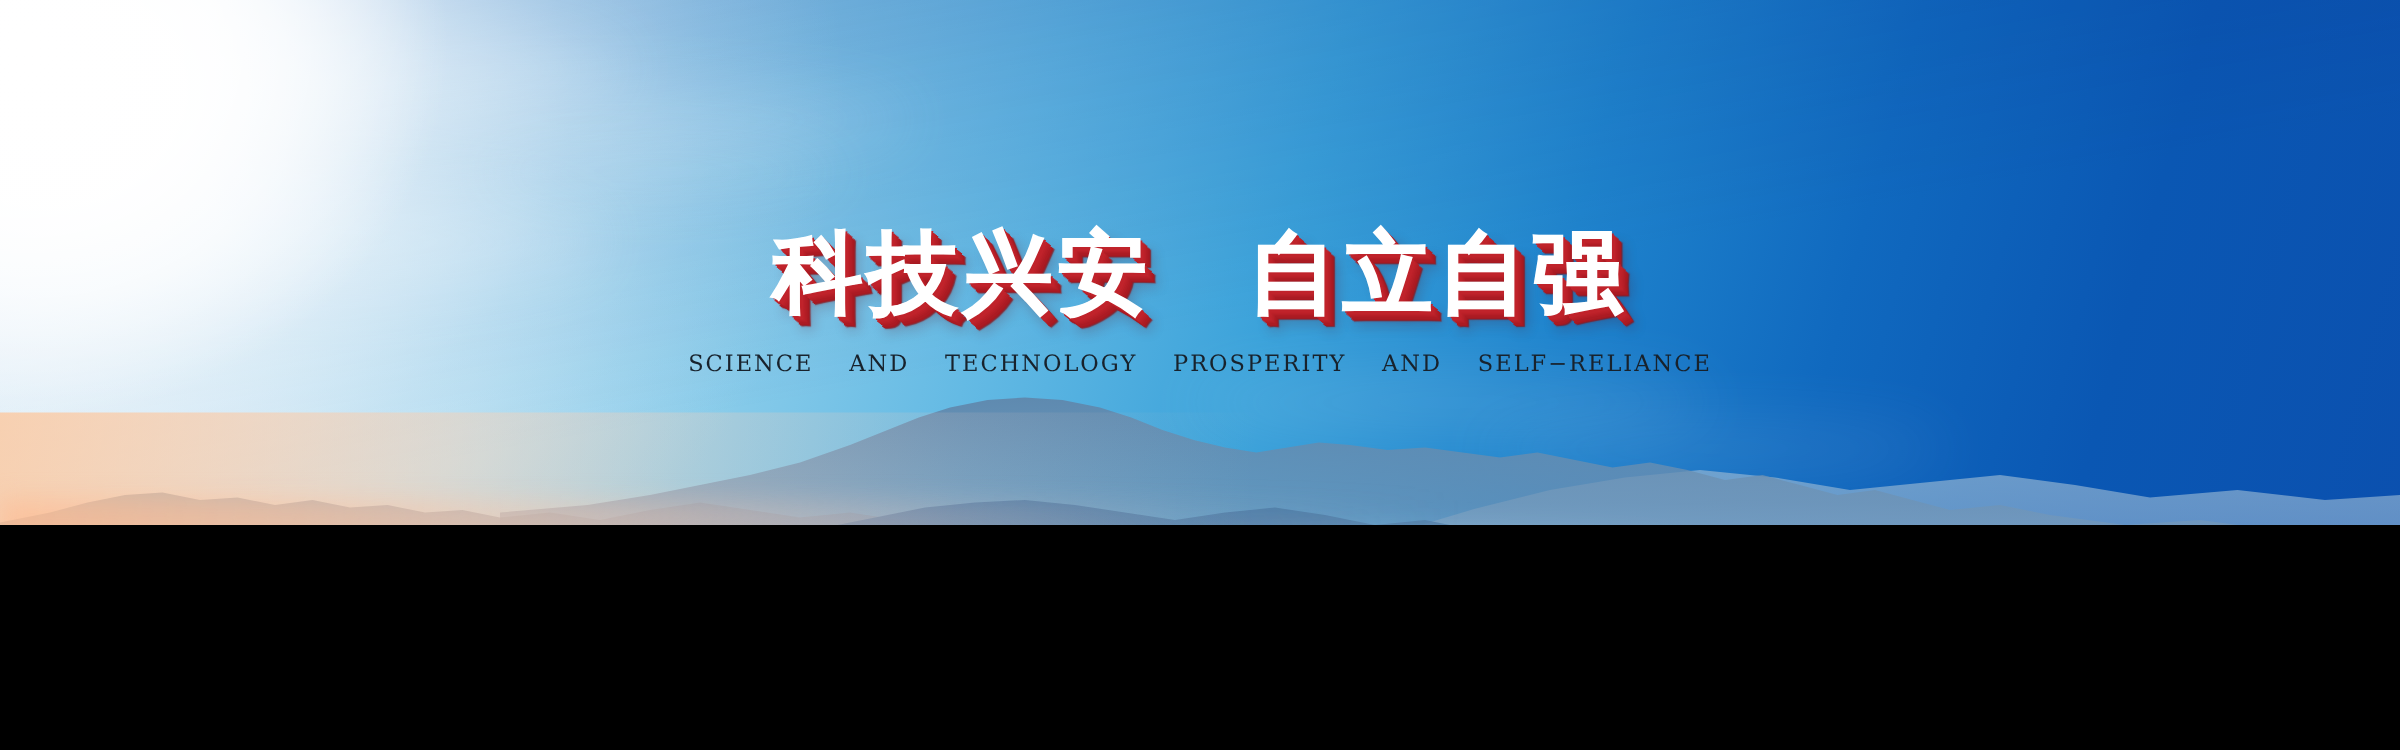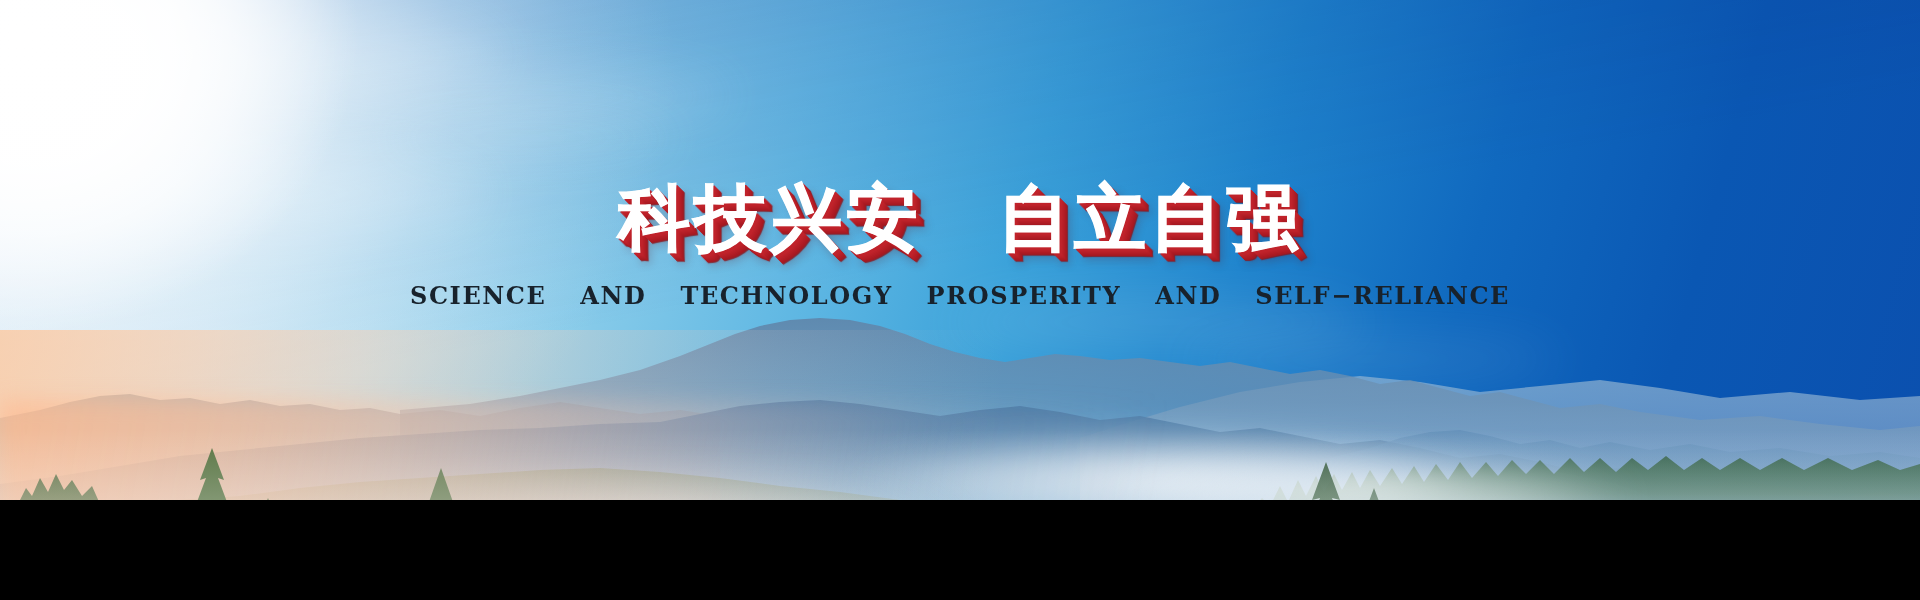--- a/index.html
+++ b/index.html
@@ -1,17 +1,17 @@
 <!DOCTYPE html>
 <html><head>
 <meta charset="utf-8">
 <style>
   html,body{margin:0;padding:0;background:#000;}
   #banner{
-    position:relative;width:1920px;height:500px;overflow:hidden;
+    position:relative;width:1920px;height:420px;overflow:hidden;
     font-family:"Liberation Sans",sans-serif;
     background:#0a52b0;
   }
   .layer{position:absolute;left:0;top:0;width:1920px;height:600px;}
 
   
   #sky-base{
     background:linear-gradient(105deg,
       #f2f8fb 0%, #e2f0f7 7%, #cfe8f4 14%,
       #b3ddf0 22%, #8ccdea 31%, #64bae4 41%,
@@ -77,22 +77,22 @@
       5px 5px 0 #b61f27, 6px 6px 0 #b11d25, 7px 7px 0 #ab1b23,
       8px 8px 0 #a61921, 9px 9px 1px rgba(140,20,26,.85),
       10px 11px 10px rgba(90,15,20,.28);
     white-space:pre;
   }
   #subtitle{
     position:absolute;left:0;top:281px;width:1920px;text-align:center;
   }
   #subtitle span{
     font-family:"DejaVu Serif","Liberation Serif",serif;
-    font-weight:bold;
-    font-size:24px;
+    font-weight:normal;
+    font-size:18px;
     letter-spacing:1.6px;
     word-spacing:7px;
     color:#18222c;
     white-space:pre;
   }
 </style>
 </head>
 <body>
 
 <div id="banner">

